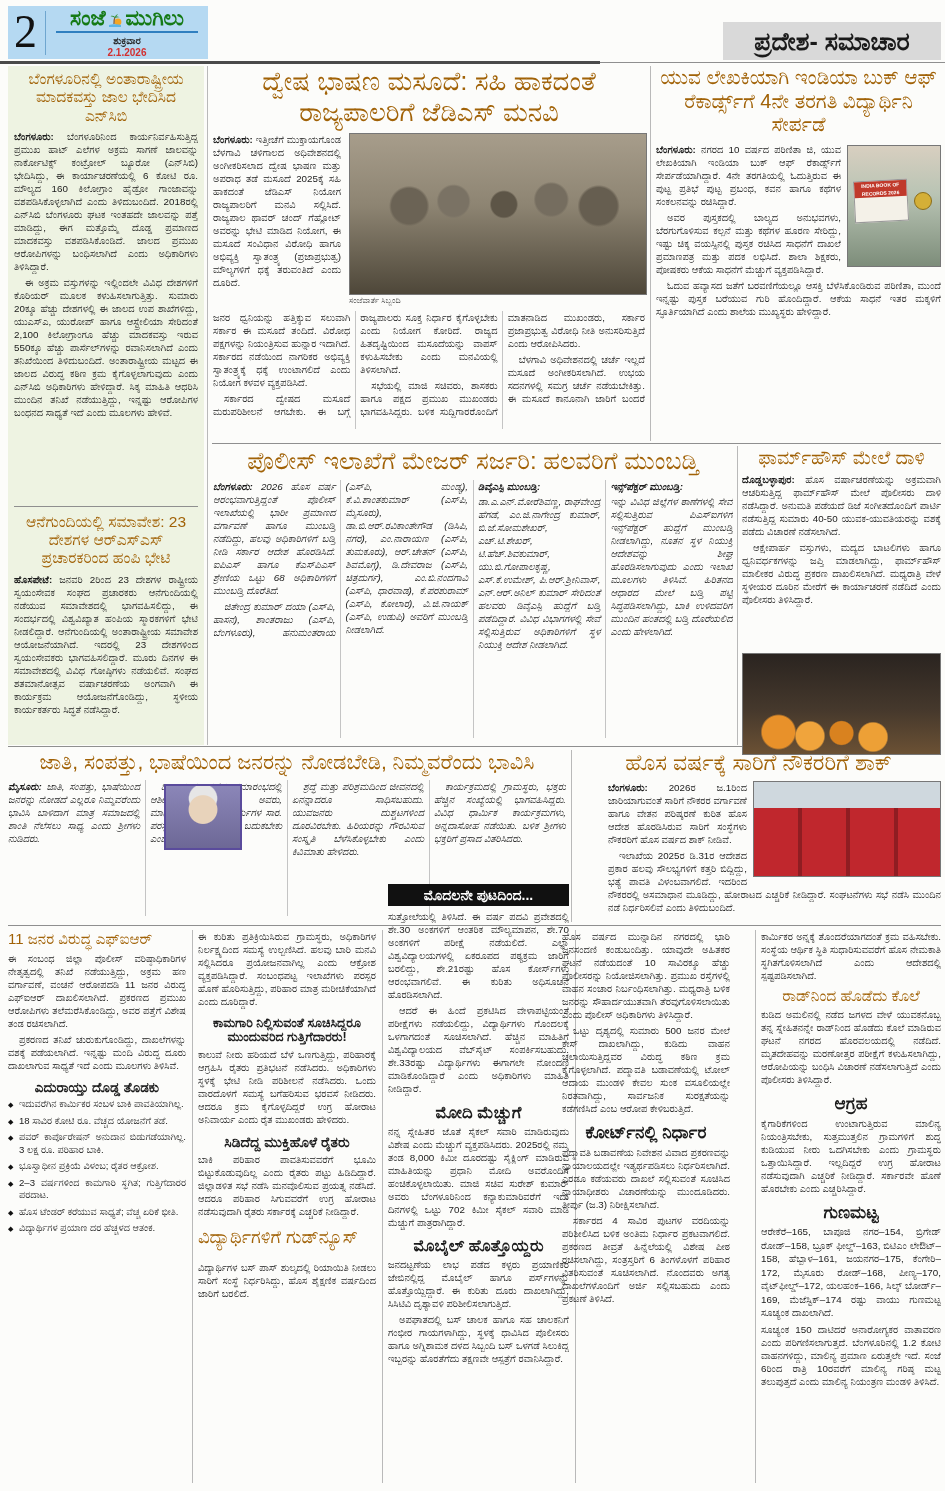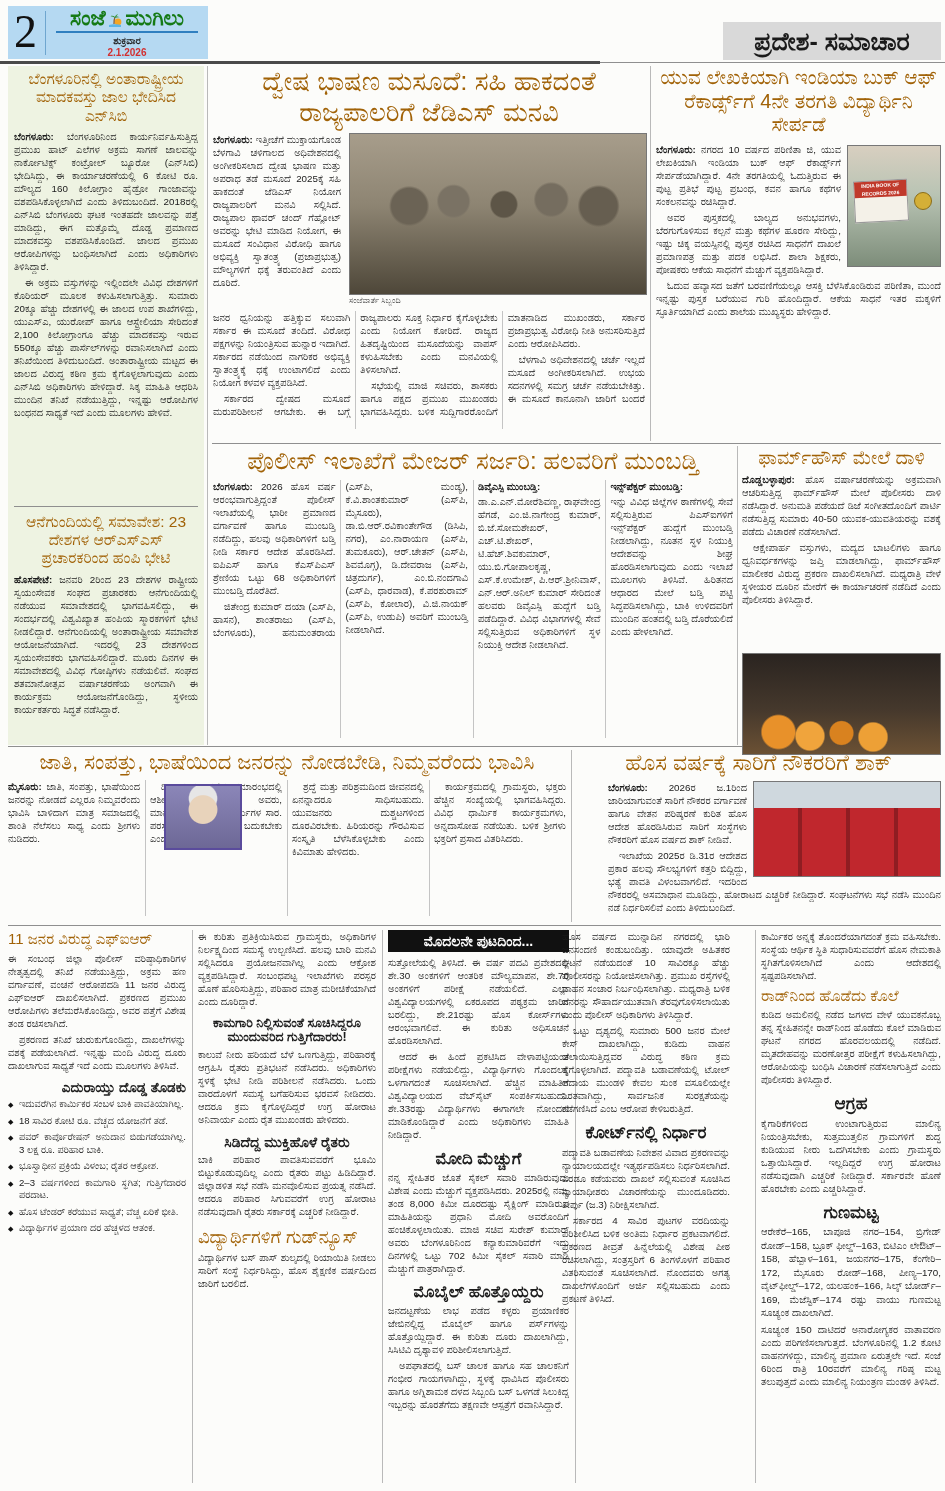--- a/index.html
+++ b/index.html
@@ -7,38 +7,38 @@
         font-family:"Liberation Sans","DejaVu Sans",sans-serif;color:#1b1b1b;overflow:hidden;}
   .abs{position:absolute;}
   .hline{position:absolute;background:#8f8f8f;height:1px;}
   .vline{position:absolute;background:#b9b9b9;width:1px;}
   .body-txt{font-size:9.8px;line-height:13px;text-align:justify;overflow:hidden;}
   .body-txt p{margin:0 0 3px 0;text-indent:11px;}
   .body-txt p.lead{text-indent:0;}
   .dateline{font-weight:bold;}
   .art-head{font-weight:normal;color:#a16207;text-align:center;line-height:1.18;}
   .subhead{font-weight:bold;text-align:center;margin:5px 0 3px 0;line-height:1.15;}
-  .subhead-left{font-weight:bold;text-align:right;margin:5px 0 3px 0;line-height:1.15;}
+  .subhead-left{font-weight:bold;text-align:center;margin:5px 0 3px 0;line-height:1.15;}
   .photo{position:relative;overflow:hidden;border:1px solid #777;}
   .credit{font-size:8px;color:#444;text-align:left;margin:1px 0 3px 0;}
   
   .mast{left:8px;top:6px;width:200px;height:53px;background:#b5d9f2;display:flex;align-items:center;}
   .pageno{font-family:"Liberation Serif","DejaVu Serif",serif;font-size:46px;line-height:1;
           padding:0 8px 2px 6px;color:#111;}
   .mast-div{width:1px;height:44px;background:#6fa6cf;}
   .mast-right{flex:1;text-align:center;}
   .paper-name{font-size:21px;font-weight:bold;color:#157a15;letter-spacing:0;white-space:nowrap;
               display:flex;align-items:center;justify-content:center;gap:2px;}
   .mast-rule{height:2px;background:#2f7fc0;margin:1px 10px 2px 10px;}
   .mast-day{font-size:9.5px;font-weight:bold;color:#222;line-height:1.2;}
   .mast-date{font-size:10px;font-weight:bold;color:#d23030;line-height:1.2;}
   .section-label{left:723px;top:22px;width:218px;height:38px;background:#d9d9d9;
                  font-size:25px;font-weight:bold;text-align:center;line-height:38px;color:#1a1a1a;}
   .greenpanel{background:#eef3e2;}
-  .multicol4{column-count:4;column-gap:10px;column-rule:1px solid #c4c4c4;}
+  .multicol4{column-count:4;column-gap:10px;column-rule:1px solid #c4c4c4;font-style:italic;}
   .multicol3{column-count:3;column-gap:10px;column-rule:1px solid #c4c4c4;}
   .banner-black{background:#111;color:#fff;font-weight:bold;text-align:center;
                 font-size:14px;line-height:22px;height:22px;margin-bottom:4px;}
   ul.bullets{list-style:none;margin:2px 0 0 0;padding:0;}
   ul.bullets li{position:relative;padding-left:11px;margin-bottom:4px;font-size:9.6px;
                 line-height:12.5px;text-align:justify;}
   ul.bullets li::before{content:"◆";position:absolute;left:0;top:1px;font-size:7px;color:#111;}
   .aqi-list{font-size:9.8px;line-height:13.5px;text-align:justify;}
 </style>
 </head>
@@ -216,26 +216,26 @@
     </div>
     <div class="subhead" style="font-size:12.5px;">ಕಾಮಗಾರಿ ನಿಲ್ಲಿಸುವಂತೆ ಸೂಚಿಸಿದ್ದರೂ ಮುಂದುವರಿದ ಗುತ್ತಿಗೆದಾರರು!</div>
     <div class="body-txt">
       <p class="lead">ಕಾಲುವೆ ನೀರು ಹರಿಯದೆ ಬೆಳೆ ಒಣಗುತ್ತಿದ್ದು, ಪರಿಹಾರಕ್ಕೆ ಆಗ್ರಹಿಸಿ ರೈತರು ಪ್ರತಿಭಟನೆ ನಡೆಸಿದರು. ಅಧಿಕಾರಿಗಳು ಸ್ಥಳಕ್ಕೆ ಭೇಟಿ ನೀಡಿ ಪರಿಶೀಲನೆ ನಡೆಸಿದರು. ಒಂದು ವಾರದೊಳಗೆ ಸಮಸ್ಯೆ ಬಗೆಹರಿಸುವ ಭರವಸೆ ನೀಡಿದರು. ಆದರೂ ಕ್ರಮ ಕೈಗೊಳ್ಳದಿದ್ದರೆ ಉಗ್ರ ಹೋರಾಟ ಅನಿವಾರ್ಯ ಎಂದು ರೈತ ಮುಖಂಡರು ಹೇಳಿದರು.</p>
     </div>
     <div class="subhead" style="font-size:14px;">ಸಿಡಿದೆದ್ದ ಮುಕ್ತಿಹೊಳೆ ರೈತರು</div>
     <div class="body-txt">
       <p class="lead">ಬಾಕಿ ಪರಿಹಾರ ಪಾವತಿಸುವವರೆಗೆ ಭೂಮಿ ಬಿಟ್ಟುಕೊಡುವುದಿಲ್ಲ ಎಂದು ರೈತರು ಪಟ್ಟು ಹಿಡಿದಿದ್ದಾರೆ. ಜಿಲ್ಲಾಡಳಿತ ಸಭೆ ನಡೆಸಿ ಮನವೊಲಿಸುವ ಪ್ರಯತ್ನ ನಡೆಸಿದೆ. ಆದರೂ ಪರಿಹಾರ ಸಿಗುವವರೆಗೆ ಉಗ್ರ ಹೋರಾಟ ನಡೆಸುವುದಾಗಿ ರೈತರು ಸರ್ಕಾರಕ್ಕೆ ಎಚ್ಚರಿಕೆ ನೀಡಿದ್ದಾರೆ.</p>
     </div>
     <div class="art-head" style="font-size:18px;text-align:left;margin-top:6px;">ವಿದ್ಯಾರ್ಥಿಗಳಿಗೆ ಗುಡ್‌ನ್ಯೂಸ್</div>
-    <div class="body-txt" style="margin-top:3px;font-family:Liberation Serif, serif;">
+    <div class="body-txt" style="margin-top:13px;">
       <p class="lead">ವಿದ್ಯಾರ್ಥಿಗಳ ಬಸ್ ಪಾಸ್ ಶುಲ್ಕದಲ್ಲಿ ರಿಯಾಯಿತಿ ನೀಡಲು ಸಾರಿಗೆ ಸಂಸ್ಥೆ ನಿರ್ಧರಿಸಿದ್ದು, ಹೊಸ ಶೈಕ್ಷಣಿಕ ವರ್ಷದಿಂದ ಜಾರಿಗೆ ಬರಲಿದೆ.</p>
     </div>
   </div>
 
-  <div class="abs" style="left:388px;top:930px;width:181px;height:553px;overflow:hidden;">
+  <div class="abs" style="left:388px;top:884px;width:181px;height:553px;overflow:hidden;">
     <div class="banner-black">ಮೊದಲನೇ ಪುಟದಿಂದ...</div>
     <div class="body-txt">
       <p class="lead">ಸುತ್ತೋಲೆಯಲ್ಲಿ ತಿಳಿಸಿದೆ. ಈ ವರ್ಷ ಪದವಿ ಪ್ರವೇಶದಲ್ಲಿ ಶೇ.30 ಅಂಕಗಳಿಗೆ ಆಂತರಿಕ ಮೌಲ್ಯಮಾಪನ, ಶೇ.70 ಅಂಕಗಳಿಗೆ ಪರೀಕ್ಷೆ ನಡೆಯಲಿದೆ. ಎಲ್ಲಾ ವಿಶ್ವವಿದ್ಯಾಲಯಗಳಲ್ಲಿ ಏಕರೂಪದ ಪಠ್ಯಕ್ರಮ ಜಾರಿಗೆ ಬರಲಿದ್ದು, ಶೇ.21ರಷ್ಟು ಹೊಸ ಕೋರ್ಸ್‌ಗಳು ಆರಂಭವಾಗಲಿವೆ. ಈ ಕುರಿತು ಅಧಿಸೂಚನೆ ಹೊರಡಿಸಲಾಗಿದೆ.</p>
       <p>ಆದರೆ ಈ ಹಿಂದೆ ಪ್ರಕಟಿಸಿದ ವೇಳಾಪಟ್ಟಿಯಂತೆ ಪರೀಕ್ಷೆಗಳು ನಡೆಯಲಿದ್ದು, ವಿದ್ಯಾರ್ಥಿಗಳು ಗೊಂದಲಕ್ಕೆ ಒಳಗಾಗದಂತೆ ಸೂಚಿಸಲಾಗಿದೆ. ಹೆಚ್ಚಿನ ಮಾಹಿತಿಗೆ ವಿಶ್ವವಿದ್ಯಾಲಯದ ವೆಬ್‌ಸೈಟ್ ಸಂಪರ್ಕಿಸಬಹುದು. ಶೇ.33ರಷ್ಟು ವಿದ್ಯಾರ್ಥಿಗಳು ಈಗಾಗಲೇ ನೋಂದಣಿ ಮಾಡಿಕೊಂಡಿದ್ದಾರೆ ಎಂದು ಅಧಿಕಾರಿಗಳು ಮಾಹಿತಿ ನೀಡಿದ್ದಾರೆ.</p>
     </div>
     <div class="subhead" style="font-size:16.5px;">ಮೋದಿ ಮೆಚ್ಚುಗೆ</div>
     <div class="body-txt">
       <p class="lead">ನನ್ನ ಸ್ನೇಹಿತರ ಜೊತೆ ಸೈಕಲ್ ಸವಾರಿ ಮಾಡಿರುವುದು ವಿಶೇಷ ಎಂದು ಮೆಚ್ಚುಗೆ ವ್ಯಕ್ತಪಡಿಸಿದರು. 2025ರಲ್ಲಿ ನಮ್ಮ ತಂಡ 8,000 ಕಿಮೀ ದೂರದಷ್ಟು ಸೈಕ್ಲಿಂಗ್ ಮಾಡಿರುವ ಮಾಹಿತಿಯನ್ನು ಪ್ರಧಾನಿ ಮೋದಿ ಅವರೊಂದಿಗೆ ಹಂಚಿಕೊಳ್ಳಲಾಯಿತು. ಮಾಜಿ ಸಚಿವ ಸುರೇಶ್ ಕುಮಾರ್ ಅವರು ಬೆಂಗಳೂರಿನಿಂದ ಕನ್ಯಾಕುಮಾರಿವರೆಗೆ ಇದು ದಿನಗಳಲ್ಲಿ ಒಟ್ಟು 702 ಕಿಮೀ ಸೈಕಲ್ ಸವಾರಿ ಮಾಡಿ ಮೆಚ್ಚುಗೆ ಪಾತ್ರರಾಗಿದ್ದಾರೆ.</p>
     </div>
     <div class="subhead" style="font-size:16px;">ಮೊಬೈಲ್ ಹೊತ್ತೊಯ್ದರು</div>
@@ -254,21 +254,21 @@
     <div class="body-txt">
       <p class="lead">ಪದ್ಮಾವತಿ ಬಡಾವಣೆಯ ನಿವೇಶನ ವಿವಾದ ಪ್ರಕರಣವನ್ನು ನ್ಯಾಯಾಲಯದಲ್ಲೇ ಇತ್ಯರ್ಥಪಡಿಸಲು ನಿರ್ಧರಿಸಲಾಗಿದೆ. ಎರಡೂ ಕಡೆಯವರು ದಾಖಲೆ ಸಲ್ಲಿಸುವಂತೆ ಸೂಚಿಸಿದ ನ್ಯಾಯಾಧೀಶರು ವಿಚಾರಣೆಯನ್ನು ಮುಂದೂಡಿದರು. ತೀರ್ಪು (ಜ.3) ನಿರೀಕ್ಷಿಸಲಾಗಿದೆ.</p>
       <p>ಸರ್ಕಾರದ 4 ಸಾವಿರ ಪುಟಗಳ ವರದಿಯನ್ನು ಪರಿಶೀಲಿಸಿದ ಬಳಿಕ ಅಂತಿಮ ನಿರ್ಧಾರ ಪ್ರಕಟವಾಗಲಿದೆ. ಪ್ರಕರಣದ ತೀವ್ರತೆ ಹಿನ್ನೆಲೆಯಲ್ಲಿ ವಿಶೇಷ ಪೀಠ ರಚಿಸಲಾಗಿದ್ದು, ಸಂತ್ರಸ್ತರಿಗೆ 6 ತಿಂಗಳೊಳಗೆ ಪರಿಹಾರ ವಿತರಿಸುವಂತೆ ಸೂಚಿಸಲಾಗಿದೆ. ನೊಂದವರು ಅಗತ್ಯ ದಾಖಲೆಗಳೊಂದಿಗೆ ಅರ್ಜಿ ಸಲ್ಲಿಸಬಹುದು ಎಂದು ಪ್ರಕಟಣೆ ತಿಳಿಸಿದೆ.</p>
     </div>
   </div>
 
   <div class="abs" style="left:761px;top:930px;width:180px;height:553px;overflow:hidden;">
     <div class="body-txt">
       <p class="lead">ಕಾರ್ಮಿಕರ ಅನ್ನಕ್ಕೆ ತೊಂದರೆಯಾಗದಂತೆ ಕ್ರಮ ವಹಿಸಬೇಕು. ಸಂಸ್ಥೆಯ ಆರ್ಥಿಕ ಸ್ಥಿತಿ ಸುಧಾರಿಸುವವರೆಗೆ ಹೊಸ ನೇಮಕಾತಿ ಸ್ಥಗಿತಗೊಳಿಸಲಾಗಿದೆ ಎಂದು ಆದೇಶದಲ್ಲಿ ಸ್ಪಷ್ಟಪಡಿಸಲಾಗಿದೆ.</p>
     </div>
-    <div class="art-head" style="font-size:15.5px;text-align:left;margin-top:2px;">ರಾಡ್‌ನಿಂದ ಹೊಡೆದು ಕೊಲೆ</div>
+    <div class="art-head" style="font-size:15.5px;text-align:center;margin-top:2px;">ರಾಡ್‌ನಿಂದ ಹೊಡೆದು ಕೊಲೆ</div>
     <div class="body-txt" style="margin-top:3px;">
       <p class="lead">ಕುಡಿದ ಅಮಲಿನಲ್ಲಿ ನಡೆದ ಜಗಳದ ವೇಳೆ ಯುವಕನೊಬ್ಬ ತನ್ನ ಸ್ನೇಹಿತನನ್ನೇ ರಾಡ್‌ನಿಂದ ಹೊಡೆದು ಕೊಲೆ ಮಾಡಿರುವ ಘಟನೆ ನಗರದ ಹೊರವಲಯದಲ್ಲಿ ನಡೆದಿದೆ. ಮೃತದೇಹವನ್ನು ಮರಣೋತ್ತರ ಪರೀಕ್ಷೆಗೆ ಕಳುಹಿಸಲಾಗಿದ್ದು, ಆರೋಪಿಯನ್ನು ಬಂಧಿಸಿ ವಿಚಾರಣೆ ನಡೆಸಲಾಗುತ್ತಿದೆ ಎಂದು ಪೊಲೀಸರು ತಿಳಿಸಿದ್ದಾರೆ.</p>
     </div>
     <div class="subhead" style="font-size:17px;">ಆಗ್ರಹ</div>
     <div class="body-txt">
       <p class="lead">ಕೈಗಾರಿಕೆಗಳಿಂದ ಉಂಟಾಗುತ್ತಿರುವ ಮಾಲಿನ್ಯ ನಿಯಂತ್ರಿಸಬೇಕು, ಸುತ್ತಮುತ್ತಲಿನ ಗ್ರಾಮಗಳಿಗೆ ಶುದ್ಧ ಕುಡಿಯುವ ನೀರು ಒದಗಿಸಬೇಕು ಎಂದು ಗ್ರಾಮಸ್ಥರು ಒತ್ತಾಯಿಸಿದ್ದಾರೆ. ಇಲ್ಲದಿದ್ದರೆ ಉಗ್ರ ಹೋರಾಟ ನಡೆಸುವುದಾಗಿ ಎಚ್ಚರಿಕೆ ನೀಡಿದ್ದಾರೆ. ಸರ್ಕಾರವೇ ಹೊಣೆ ಹೊರಬೇಕು ಎಂದು ಎಚ್ಚರಿಸಿದ್ದಾರೆ.</p>
     </div>
     <div class="subhead" style="font-size:17px;">ಗುಣಮಟ್ಟ</div>
     <div class="aqi-list">ಆರೇಕೆರೆ–165, ಬಾಪೂಜಿ ನಗರ–154, ಬ್ರಿಗೇಡ್ ರೋಡ್–158, ಬ್ರೂಕ್ ಫೀಲ್ಡ್–163, ಬಿಟಿಎಂ ಲೇಔಟ್–158, ಹೆಬ್ಬಾಳ–161, ಜಯನಗರ–175, ಕೆಂಗೇರಿ–172, ಮೈಸೂರು ರೋಡ್–168, ಪೀಣ್ಯ–170, ವೈಟ್‌ಫೀಲ್ಡ್–172, ಯಲಹಂಕ–166, ಸಿಲ್ಕ್ ಬೋರ್ಡ್–169, ಮೆಜೆಸ್ಟಿಕ್–174 ರಷ್ಟು ವಾಯು ಗುಣಮಟ್ಟ ಸೂಚ್ಯಂಕ ದಾಖಲಾಗಿದೆ.</div>
     <div class="body-txt" style="margin-top:3px;">

